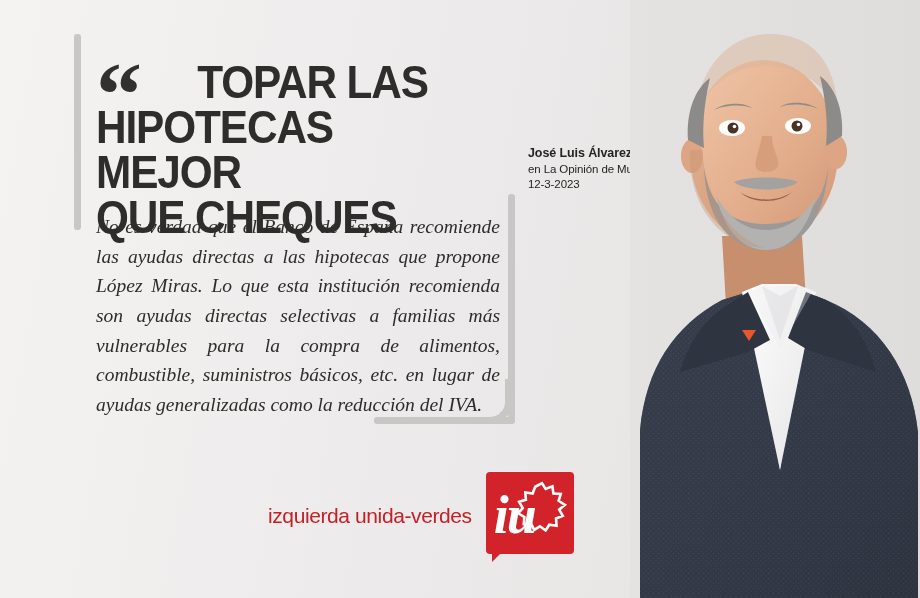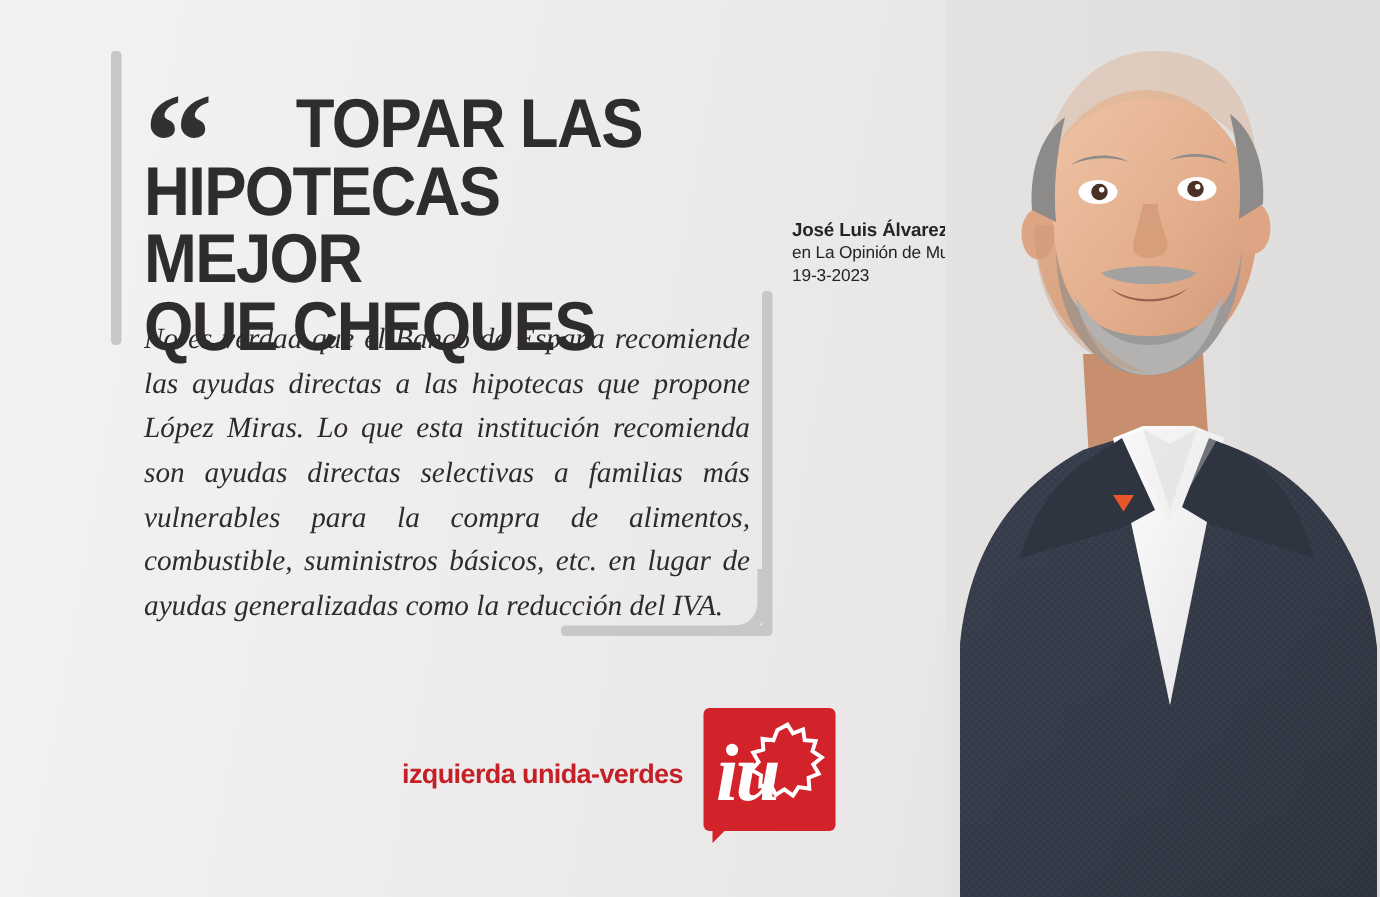--- a/index.html
+++ b/index.html
@@ -136,22 +136,22 @@
   .logo-wrap {
     position: absolute;
     left: 268px;
     top: 472px;
     display: flex;
     align-items: center;
   }
   .logo-text {
     text-align: right;
     color: #c42026;
-    font-weight: bold;
-    font-size: 18px;
+    font-weight: normal;
+    font-size: 21px;
     line-height: 1.25;
     letter-spacing: -0.4px;
     padding-right: 14px;
     white-space: nowrap;
   }
   .logo-mark {
     position: relative;
     width: 106px;
     height: 88px;
   }
@@ -227,21 +227,21 @@
       <span class="l2">HIPOTECAS MEJOR</span>
       <span class="l3">QUE CHEQUES</span>
     </div>
 
     <div class="body-text">No es verdad que el Banco de España recomiende las ayudas directas a las hipotecas que propone López Miras. Lo que esta institución recomienda son ayudas directas selectivas a familias más vulnerables para la compra de alimentos, combustible, suministros básicos, etc. en lugar de ayudas generalizadas como la reducción del IVA.</div>
   </div>
 
   <div class="credit">
     <div class="credit-name">José Luis Álvarez-Castellanos</div>
     <div class="credit-line">en La Opinión de Murcia,</div>
-    <div class="credit-line">19-3-2023</div>
+    <div class="credit-line">12-3-2023</div>
   </div>
 
   <div class="photo">
     <svg width="290" height="598" viewBox="0 0 290 598" xmlns="http://www.w3.org/2000/svg" aria-hidden="true">
       <defs>
         <linearGradient id="bgGrad" x1="0" y1="0" x2="1" y2="0">
           <stop offset="0%" stop-color="#e4e3e2"></stop>
           <stop offset="100%" stop-color="#dedddc"></stop>
         </linearGradient>
         <linearGradient id="suitGrad" x1="0" y1="0" x2="1" y2="1">

